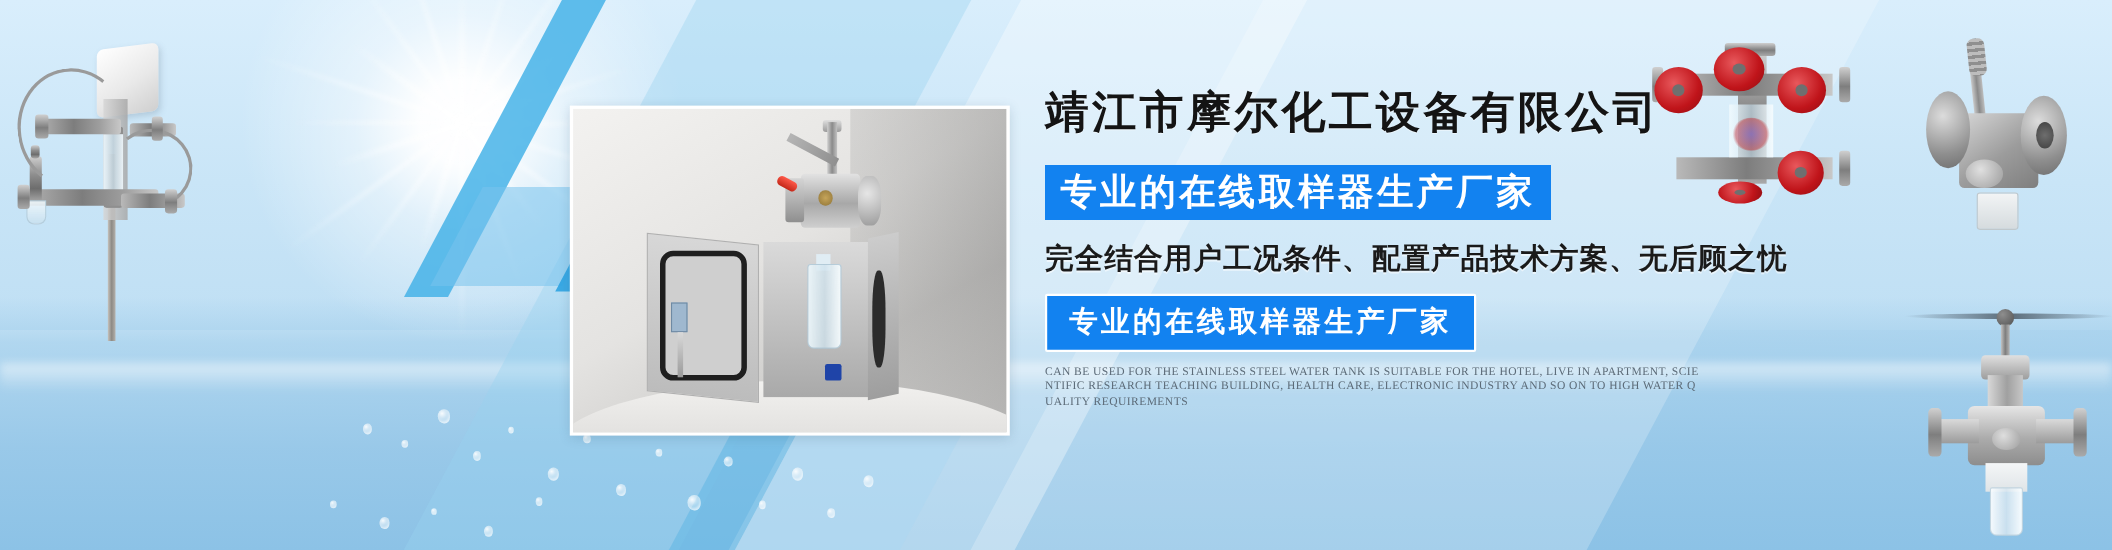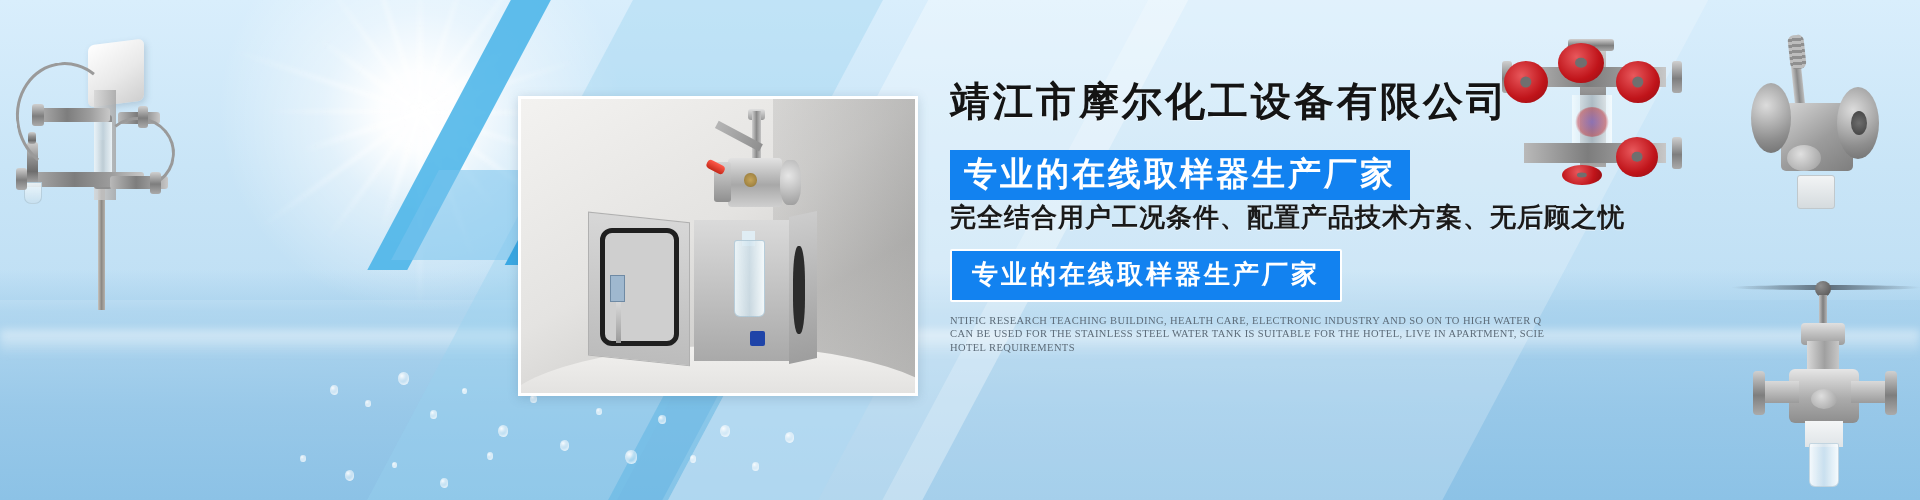--- a/index.html
+++ b/index.html
@@ -142,21 +142,21 @@
   }
   .tagline-bar{
     display:inline-block;margin-top:26px;padding:5px 14px 7px 14px;
     background:#1282f0;
   }
   .tagline-bar span{
     font-size:33px;font-weight:700;color:#ffffff;letter-spacing:3px;
     line-height:1.15;white-space:nowrap;
   }
   .subline{
-    margin-top:0;font-size:26px;font-weight:700;color:#1a1a1a;letter-spacing:1px;
+    margin-top:18px;font-size:26px;font-weight:700;color:#1a1a1a;letter-spacing:1px;
     white-space:nowrap;text-shadow:0 1px 0 rgba(255,255,255,.55);
   }
   .custom-bar{
     display:inline-block;margin-top:14px;padding:6px 20px 8px 20px;
     background:#1282f0;border:2px solid #ffffff;border-radius:2px;
   }
   .custom-bar span{
     font-size:26px;font-weight:700;color:#ffffff;letter-spacing:3px;white-space:nowrap;
   }
   .english{
@@ -356,20 +356,20 @@
       <span>专业的在线取样器生产厂家</span>
     </div>
 
     <div class="subline">完全结合用户工况条件、配置产品技术方案、无后顾之忧</div>
 
     <div class="custom-bar">
       <span>专业的在线取样器生产厂家</span>
     </div>
 
     <div class="english">
+      <div>CAN BE USED FOR THE STAINLESS STEEL WATER TANK IS SUITABLE FOR THE HOTEL, LIVE IN APARTMENT, SCIE</div>
       <div>NTIFIC RESEARCH TEACHING BUILDING, HEALTH CARE, ELECTRONIC INDUSTRY AND SO ON TO HIGH WATER Q</div>
-      <div>CAN BE USED FOR THE STAINLESS STEEL WATER TANK IS SUITABLE FOR THE HOTEL, LIVE IN APARTMENT, SCIE</div>
-      <div>HOTEL REQUIREMENTS</div>
+      <div>UALITY REQUIREMENTS</div>
     </div>
   </div>
 
 
 </div>
 
 </body></html>

